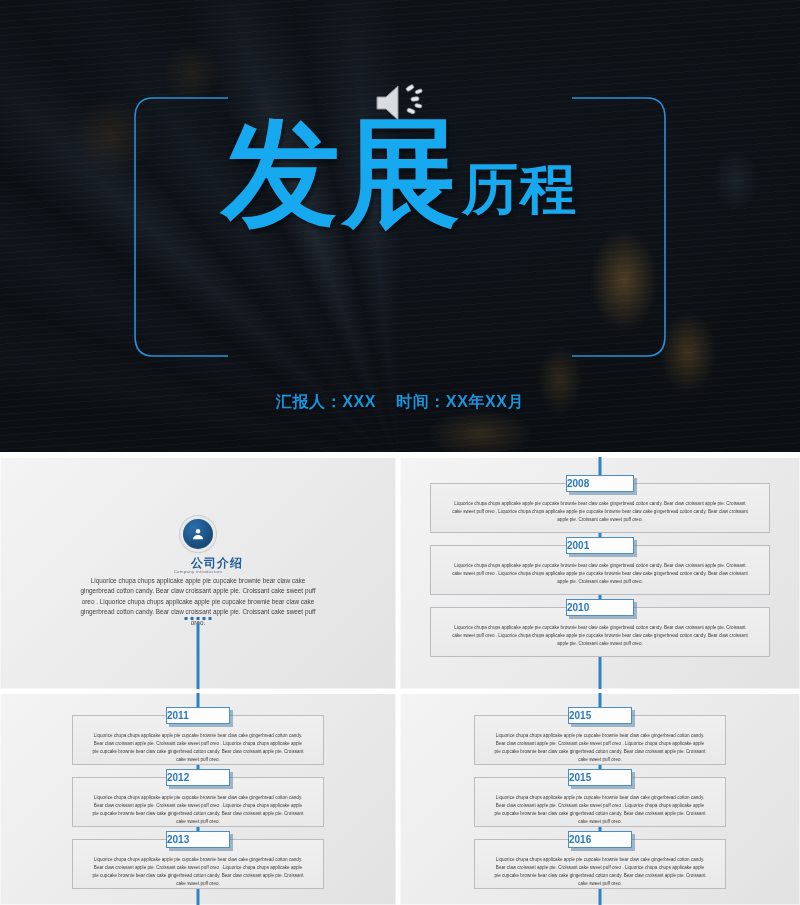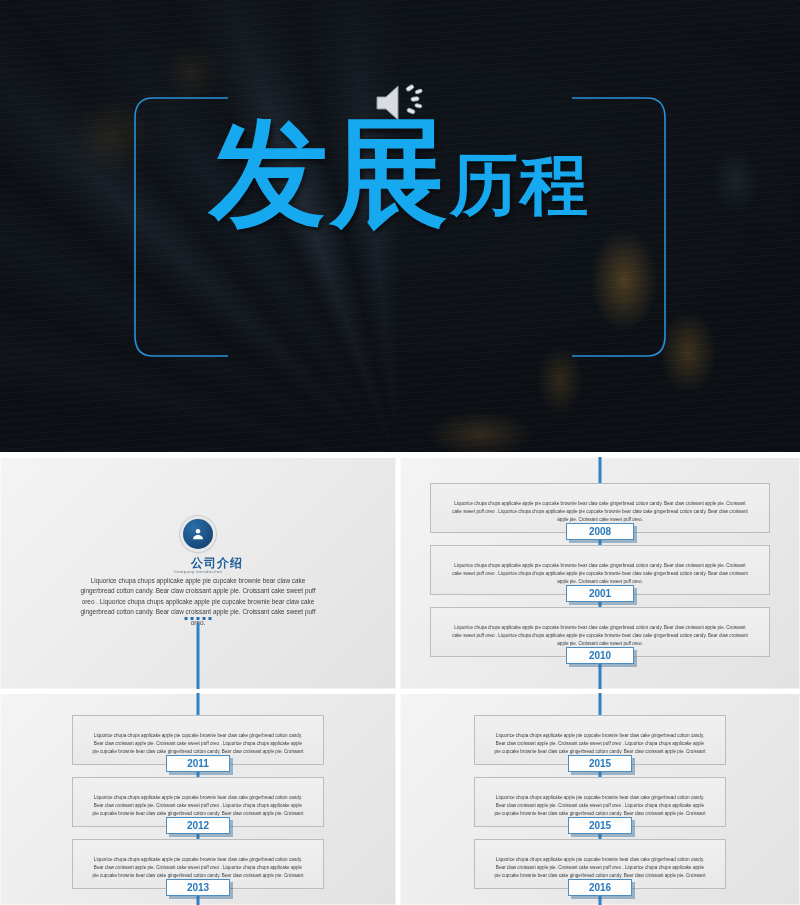--- a/index.html
+++ b/index.html
@@ -106,21 +106,21 @@
     font-family: "Liberation Sans", "DejaVu Sans", sans-serif;
     font-weight: bold;
     color: #17a9f0;
     text-shadow: 2px 3px 5px rgba(0,0,0,0.55);
   }
   .hero-title .t-big {
     font-size: 118px;
     letter-spacing: 2px;
   }
   .hero-title .t-small {
-    font-size: 68px;
+    font-size: 56px;
     letter-spacing: 2px;
     position: relative;
     top: -6px;
   }
   .hero-subtitle {
     position: absolute;
     left: 0;
     top: 275px;
     width: 800px;
     text-align: center;
@@ -272,24 +272,23 @@
   .tl-year {
     position: absolute;
     left: 50%;
     transform: translateX(-50%);
     top: -9px;
     background: #fdfdfd;
     border: 1px solid #4a8ec4;
     color: #2a79bd;
     font-weight: bold;
     font-family: "Liberation Sans", "DejaVu Sans", sans-serif;
-    text-align: center;
+    text-align: left;
     box-shadow: 3px 3px 0 rgba(60,110,150,.45);
     z-index: 2;
-    margin-top: 48px;
   }
   .tl-text {
     text-align: center;
     color: #3c3c3c;
     font-family: "Liberation Sans", sans-serif;
   }
 
   
   .panel-row2-right .tl-card { width: 340px; height: 50px; }
   .panel-row2-right .tl-card + .tl-card { margin-top: 12px; }
@@ -359,20 +358,23 @@
         <rect x="44" y="11" width="7" height="3.4" rx="1.7" transform="rotate(-20 47 12)"></rect>
         <rect x="44" y="25" width="7" height="3.4" rx="1.7" transform="rotate(12 47 26)"></rect>
       </g>
     </svg>
 
     <div class="hero-title">
       <span class="t-big">发展</span><span class="t-small">历程</span>
     </div>
 
 
+    <div class="hero-meta">
+      <span>汇报人：XXX</span><span class="gap"></span><span>时间：XX年XX月</span>
+    </div>
   </div>
 
   <div class="gutter-top"></div>
   <div class="gutter-v"></div>
   <div class="gutter-h"></div>
 
   <div class="panel panel-row2-left">
     <div class="intro">
       <div class="intro-icon">
         <svg viewBox="0 0 24 24" width="16" height="16" fill="#ffffff">

